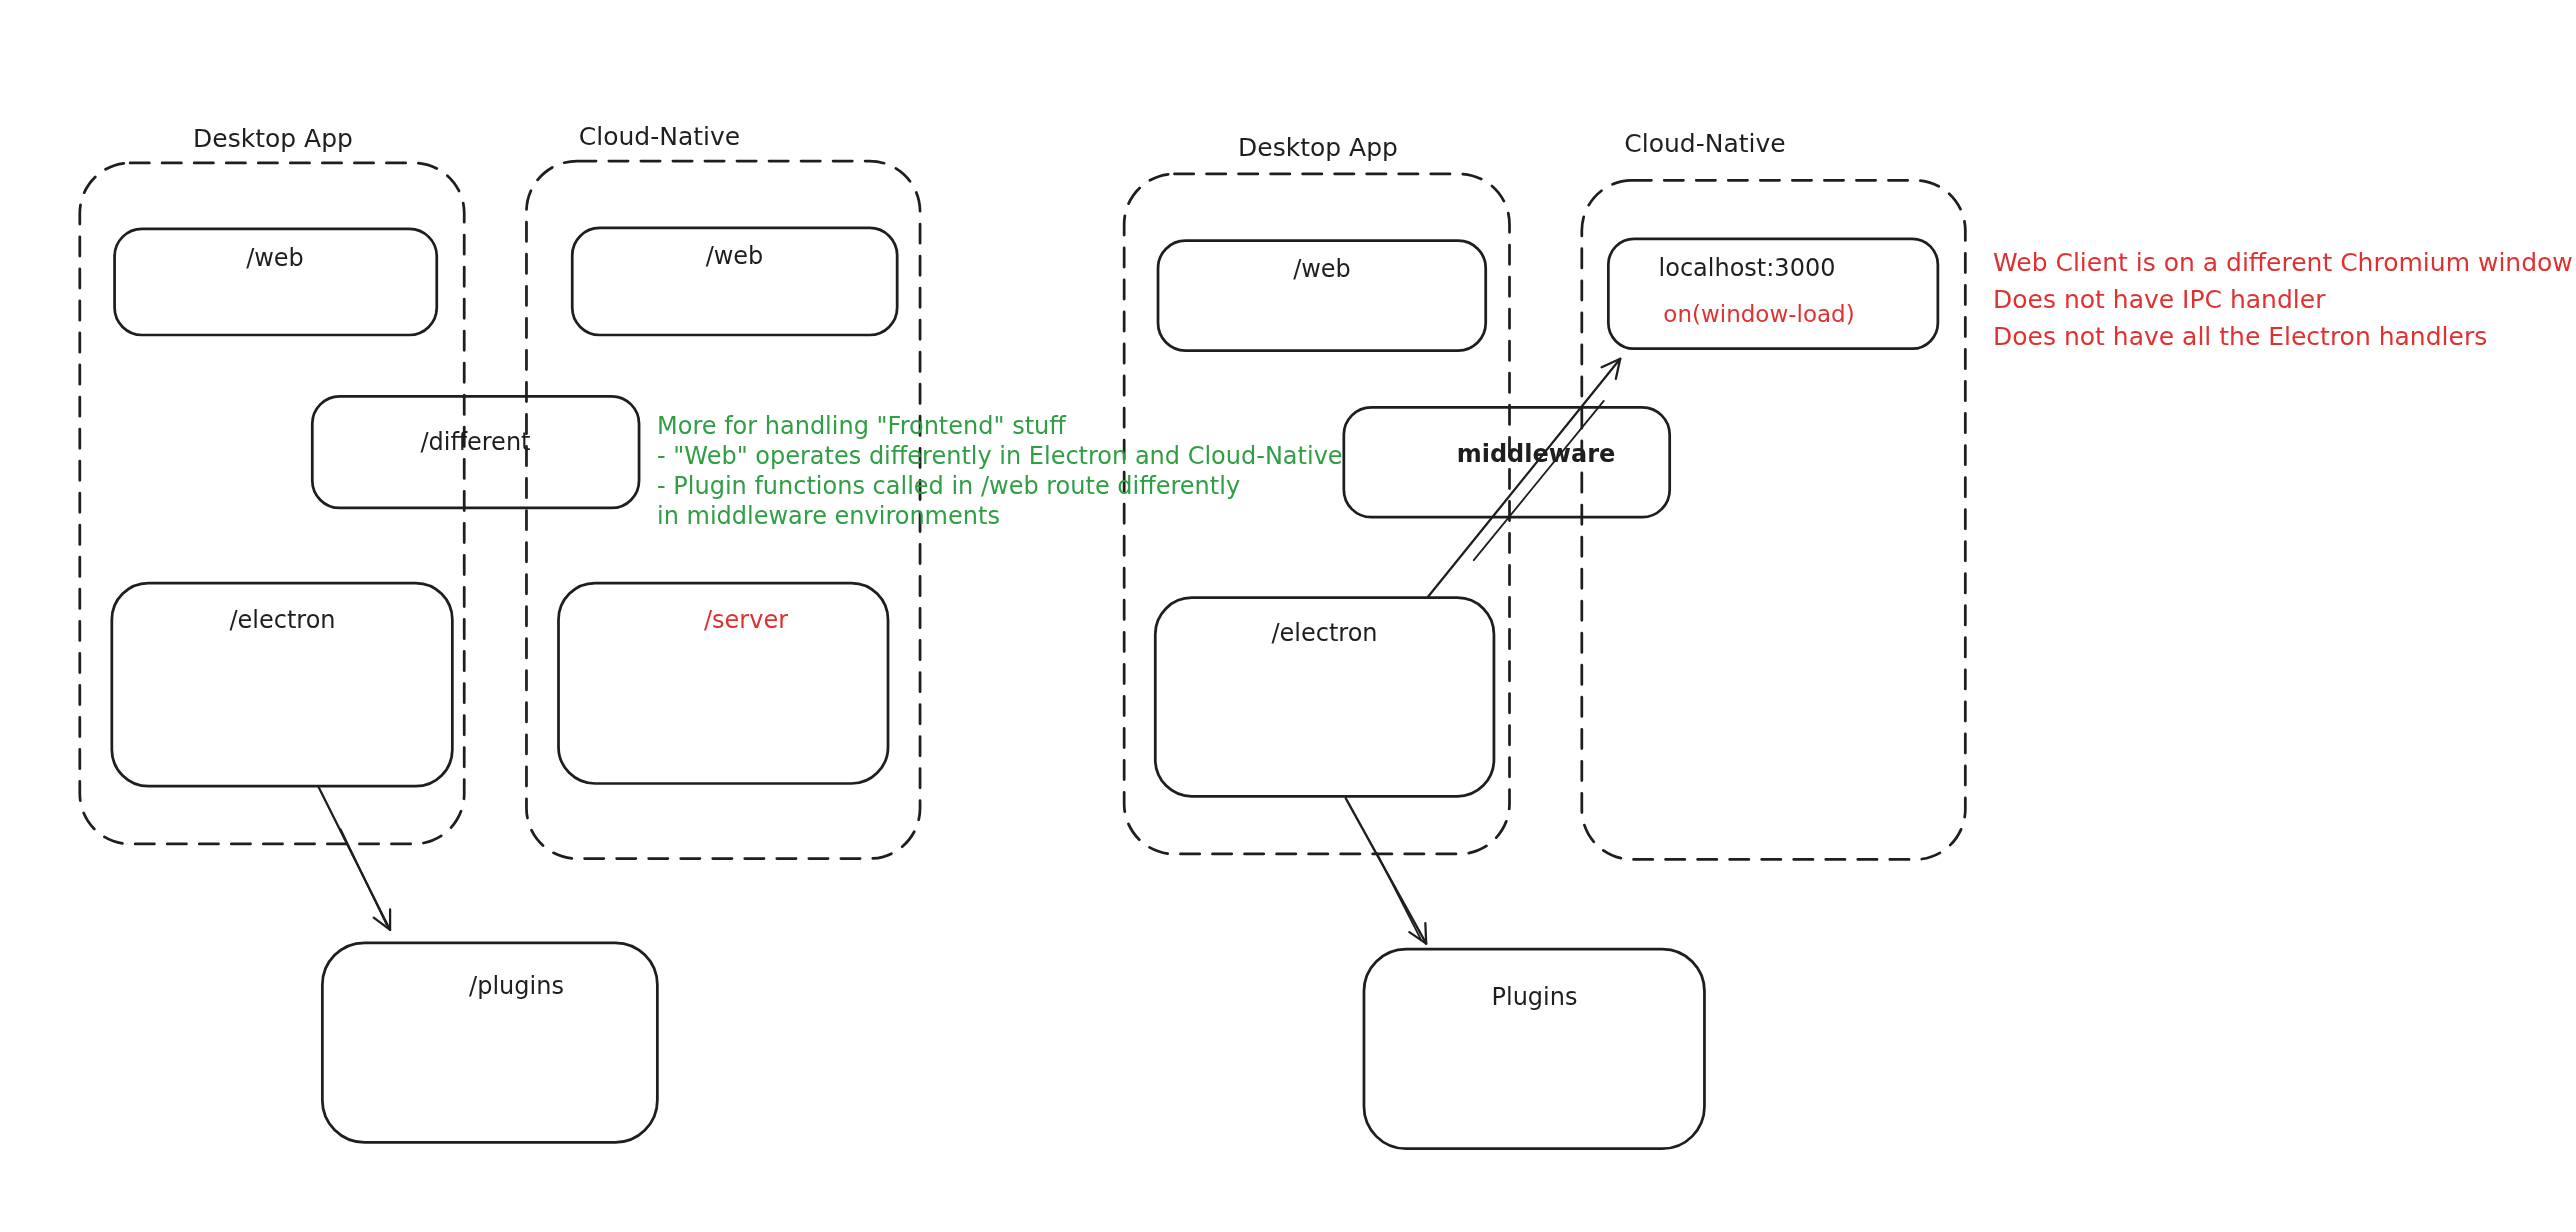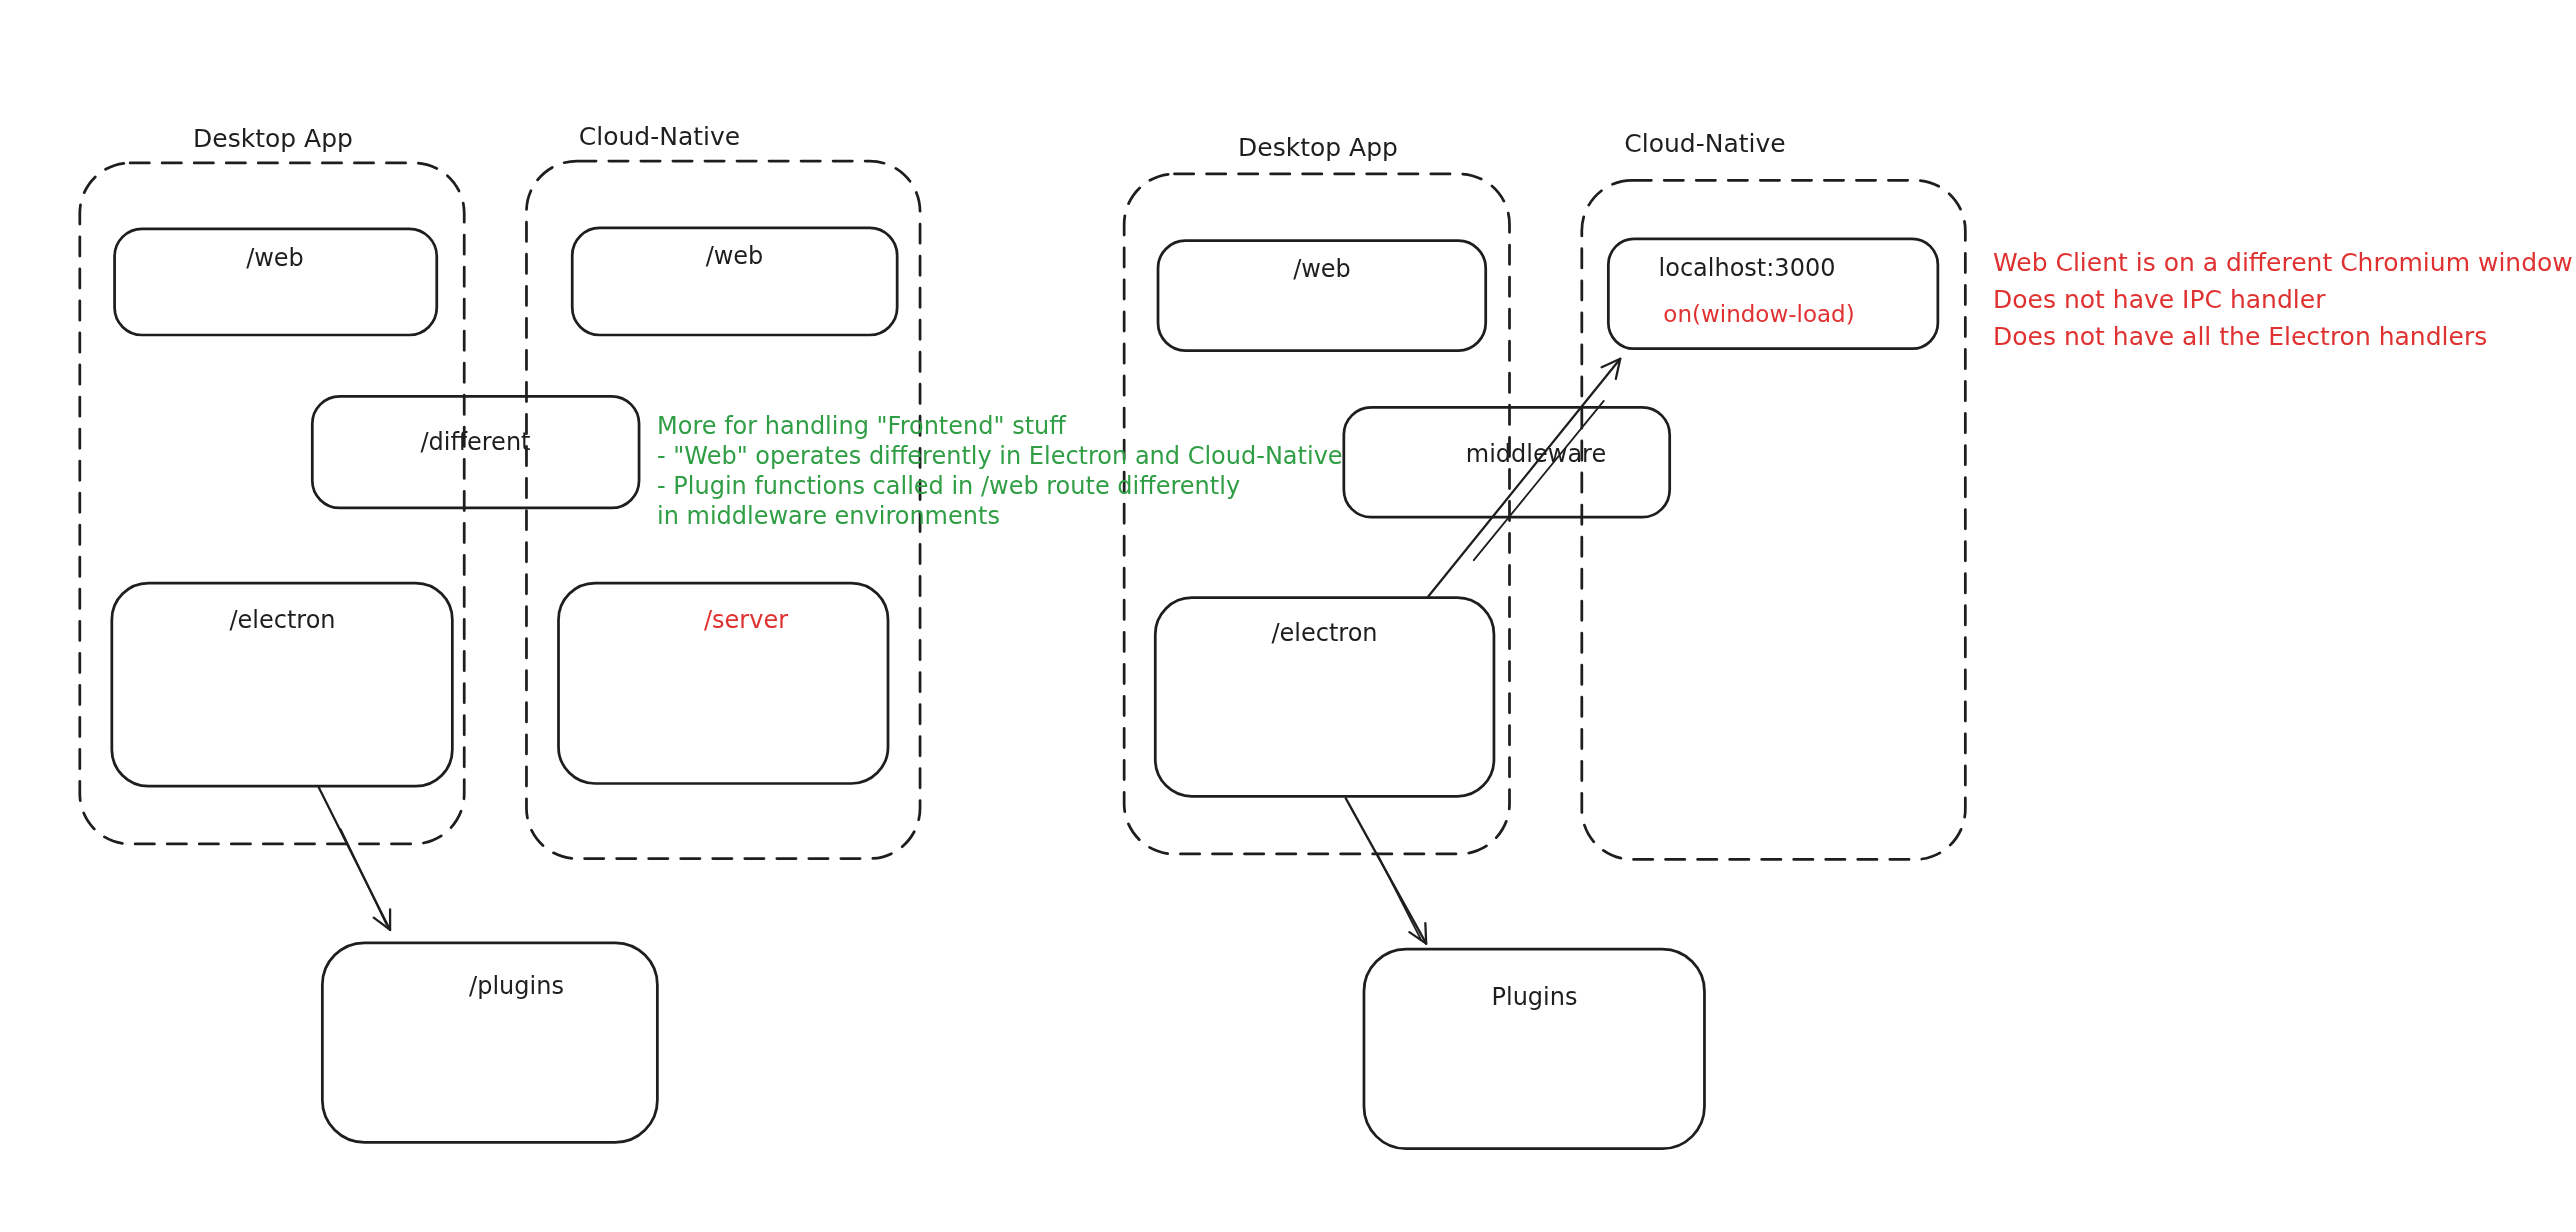--- a/index.html
+++ b/index.html
@@ -134,21 +134,21 @@
     <span class="line">- Plugin functions called in /web route differently</span>
     <span class="line">in middleware environments</span>
   </div>
 
   <div class="title" style="left:1208px; top:133px; width:220px;">Desktop App</div>
   <div class="title" style="left:1595px; top:129px; width:220px;">Cloud-Native</div>
 
   <div class="lbl" style="left:1158px; top:255px; width:328px;">/web</div>
   <div class="lbl" style="left:1608px; top:254px; width:278px;">localhost:3000</div>
   <div class="window-load" style="left:1608px; top:301px; width:302px;">on(window-load)</div>
-  <div class="lbl" style="left:1344px; top:440px; width:384px;">middleware</div>
+  <div class="lbl" style="left:1344px; top:440px; width:384px;font-weight:bold;">middleware</div>
   <div class="lbl" style="left:1155px; top:619px; width:339px;">/electron</div>
   <div class="lbl" style="left:1364px; top:983px; width:341px;">Plugins</div>
 
   <div class="note red-note" style="left:1993px; top:244px;">
     <span class="line">Web Client is on a different Chromium window</span>
     <span class="line">Does not have IPC handler</span>
     <span class="line">Does not have all the Electron handlers</span>
   </div>
 
 </div>

